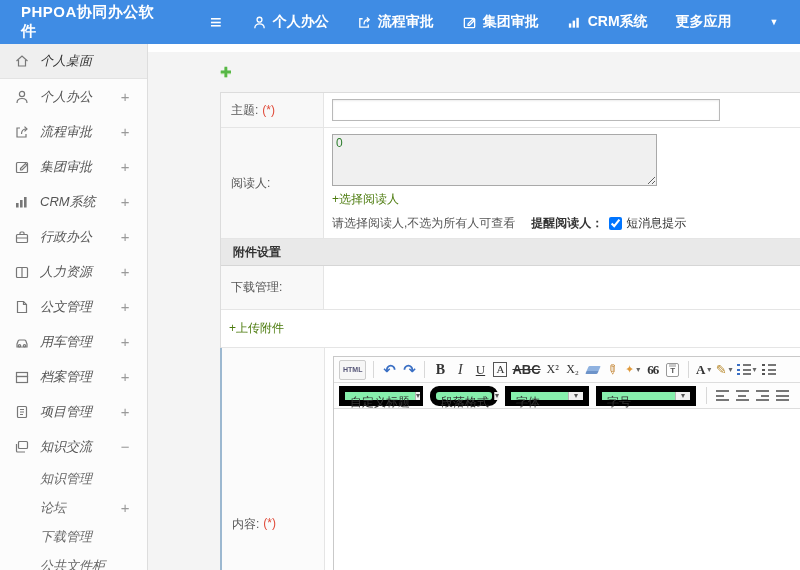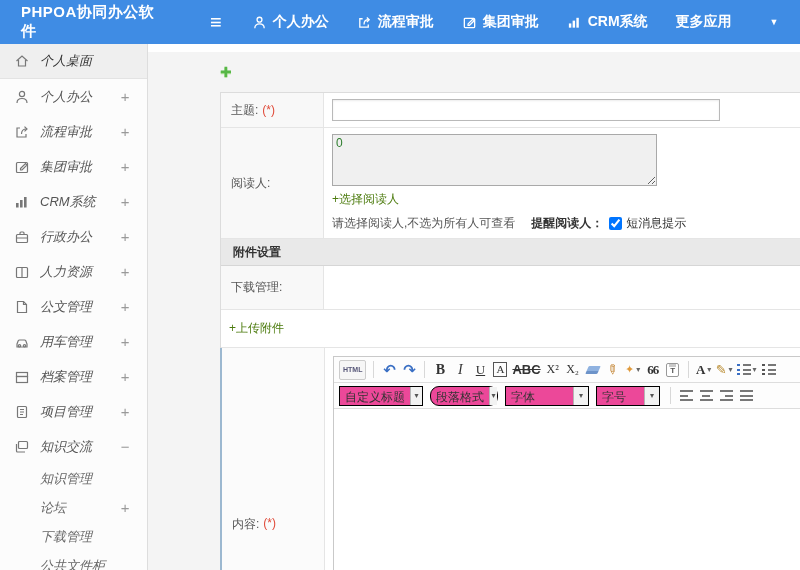--- a/index.html
+++ b/index.html
@@ -94,24 +94,24 @@
     linear-gradient(#777,#777) 6px 4.5px/8px 2px no-repeat,
     linear-gradient(#777,#777) 6px 9px/8px 2px no-repeat; }
   .ic-list.bul { background:
     linear-gradient(#555,#555) 0 0/3px 2px no-repeat,
     linear-gradient(#555,#555) 0 4.5px/3px 2px no-repeat,
     linear-gradient(#555,#555) 0 9px/3px 2px no-repeat,
     linear-gradient(#777,#777) 6px 0/8px 2px no-repeat,
     linear-gradient(#777,#777) 6px 4.5px/8px 2px no-repeat,
     linear-gradient(#777,#777) 6px 9px/8px 2px no-repeat; }
 
-  .sel { display:inline-flex; height:20px; border:1px solid #000000; background:#ec4899; align-items:stretch; margin-right:3px; cursor:pointer; }
+  .sel { display:inline-flex; height:20px; border:6px solid #000000; background:#86efac; align-items:stretch; margin-right:3px; cursor:pointer; }
   .sel-t { font-size:12px; color:#333; padding:2px 5px 0; flex:1; white-space:nowrap; }
   .sel-a { width:15px; border-left:1px solid #b5b5b5; background:#f2f2f2; display:flex; align-items:center; justify-content:center; font-size:8px; color:#555; }
-  .w1{width:84px;} .w2{width:68px;border-radius:9px;} .w3{width:84px;} .w4{width:64px;}
+  .w1{width:84px;} .w2{width:68px;border-radius:9px;} .w3{width:84px;} .w4{width:100px;}
 
   .ic-al { width:13px; height:11px; display:inline-block; }
   .al-l { background:linear-gradient(#777,#777) 0 0/13px 2px no-repeat,linear-gradient(#777,#777) 0 4.5px/8px 2px no-repeat,linear-gradient(#777,#777) 0 9px/13px 2px no-repeat; }
   .al-c { background:linear-gradient(#777,#777) 0 0/13px 2px no-repeat,linear-gradient(#777,#777) 50% 4.5px/8px 2px no-repeat,linear-gradient(#777,#777) 0 9px/13px 2px no-repeat; }
   .al-r { background:linear-gradient(#777,#777) 0 0/13px 2px no-repeat,linear-gradient(#777,#777) 100% 4.5px/8px 2px no-repeat,linear-gradient(#777,#777) 0 9px/13px 2px no-repeat; }
   .al-j { background:linear-gradient(#777,#777) 0 0/13px 2px no-repeat,linear-gradient(#777,#777) 0 4.5px/13px 2px no-repeat,linear-gradient(#777,#777) 0 9px/13px 2px no-repeat; }
 
   .canvas { background:#fff; height:200px; }
 </style>
 </head>

